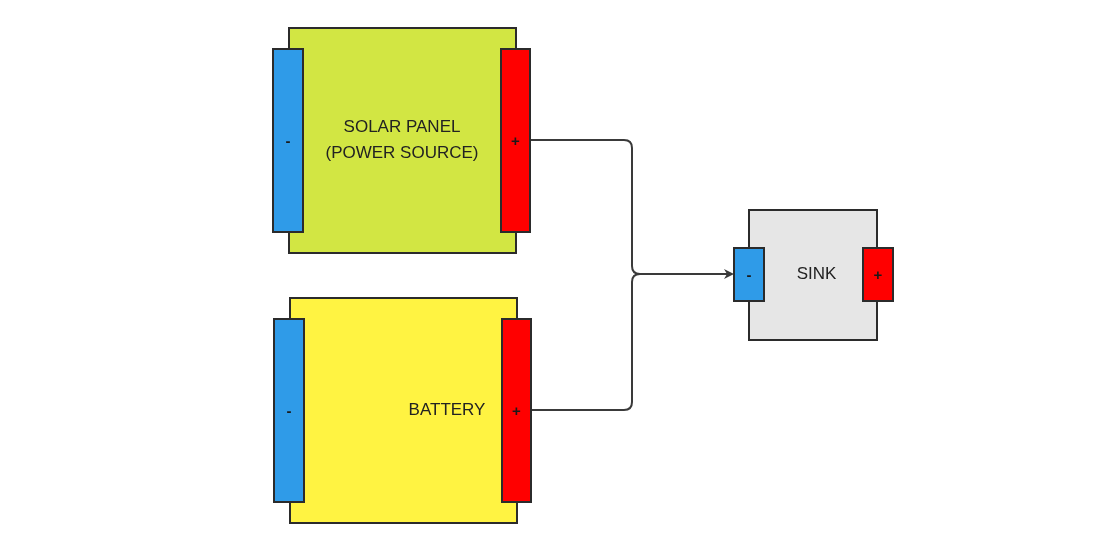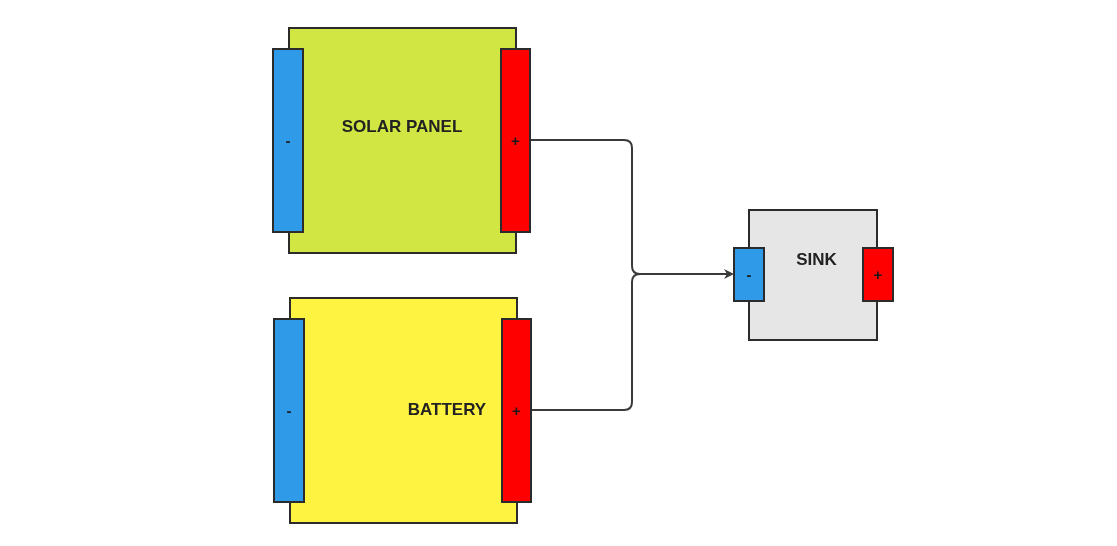--- a/index.html
+++ b/index.html
@@ -2,21 +2,21 @@
 <html><head>
   <meta charset="utf-8">
   <style>
     html, body { margin: 0; padding: 0; background: #ffffff; }
     body { width: 1117px; height: 546px; position: relative; overflow: hidden; font-family: "Liberation Sans", "DejaVu Sans", sans-serif; }
     .box { position: absolute; box-sizing: border-box; border: 2px solid #2b2b2b; }
     .term { position: absolute; box-sizing: border-box; border: 2px solid #2b2b2b; display: flex; align-items: center; justify-content: center; font-weight: bold; font-size: 15px; color: #1a1a1a; }
     .neg { background: #2f9be8; }
     .pos { background: #ff0000; }
     .label { position: absolute; text-align: center; color: #222; font-size: 17px; line-height: 26px; }
-    .label .title { font-weight: bold; }
+    .label .title { font-weight: normal; }
     svg.wires { position: absolute; left: 0; top: 0; }
   </style>
 </head>
 <body>
 
 <svg class="wires" width="1117" height="546">
   <defs>
     <marker id="arrow" markerWidth="10" markerHeight="10" refX="8" refY="5" orient="auto" markerUnits="userSpaceOnUse">
       <path d="M0,0 L10,5 L0,10 L3,5 Z" fill="#3a3a3a"></path>
     </marker>
@@ -28,20 +28,21 @@
 <div class="box" style="left:288px; top:27px; width:229px; height:227px; background:#d2e643;">
 </div>
 <div class="term neg" style="left:272px; top:48px; width:32px; height:185px;">
   <span>-</span>
 </div>
 <div class="term pos" style="left:500px; top:48px; width:31px; height:185px;">
   <span>+</span>
 </div>
 <div class="label" style="left:304px; top:114px; width:196px;">
   <div class="title">SOLAR PANEL</div>
+  <div>(POWER SOURCE)</div>
 </div>
 
 <div class="box" style="left:289px; top:297px; width:229px; height:227px; background:#fff342;">
 </div>
 <div class="term neg" style="left:273px; top:318px; width:32px; height:185px;">
   <span>-</span>
 </div>
 <div class="term pos" style="left:501px; top:318px; width:31px; height:185px;">
   <span>+</span>
 </div>
@@ -50,15 +51,15 @@
 </div>
 
 <div class="box" style="left:748px; top:209px; width:130px; height:132px; background:#e6e6e6;">
 </div>
 <div class="term neg" style="left:733px; top:247px; width:32px; height:55px;">
   <span>-</span>
 </div>
 <div class="term pos" style="left:862px; top:247px; width:32px; height:55px;">
   <span>+</span>
 </div>
-<div class="label" style="left:765px; top:247px; width:103px;">
+<div class="label" style="left:765px; top:261px; width:103px;">
   <div class="title">SINK</div>
 </div>
 
 </body></html>

